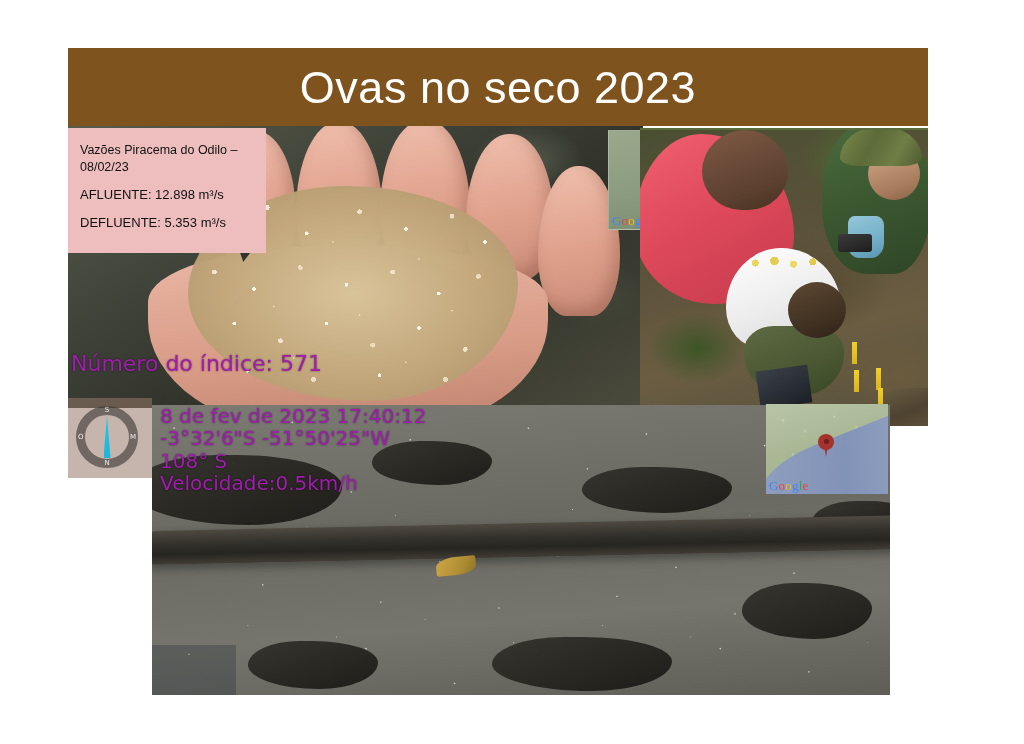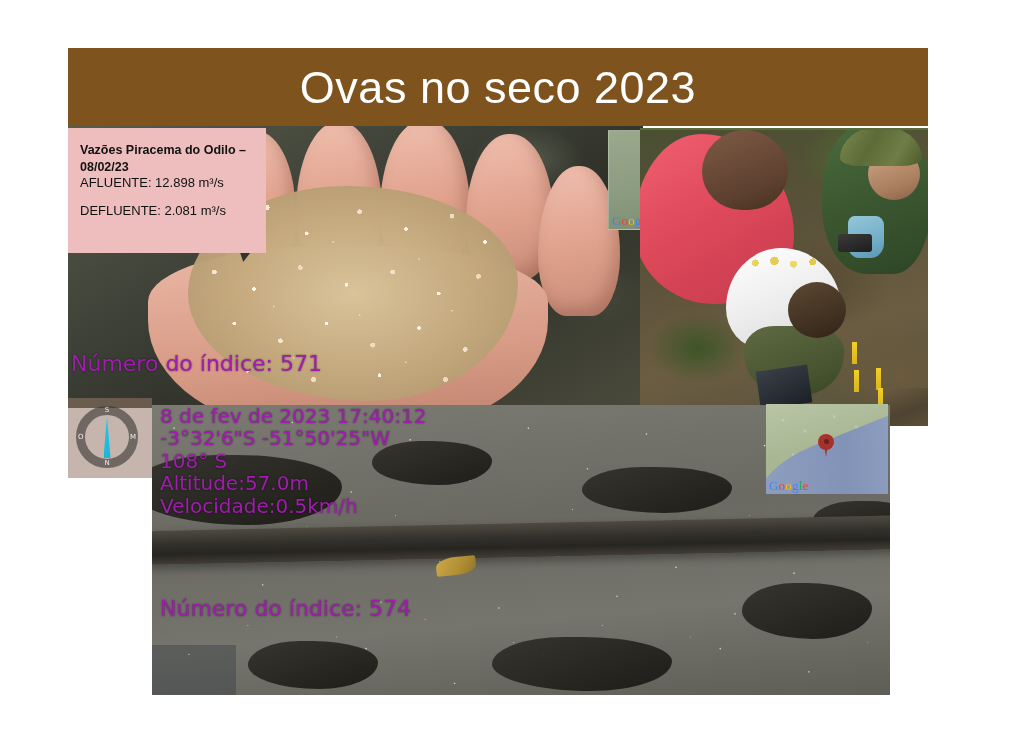--- a/index.html
+++ b/index.html
@@ -500,24 +500,24 @@
   #vazoes-box {
     position: absolute;
     left: 68px; top: 128px;
     width: 198px; height: 125px;
     background: #EEBEBE;
     padding: 14px 12px 0 12px;
     box-sizing: border-box;
   }
   #vazoes-title {
     font-size: 12.5px;
-    font-weight: bold;
+    font-weight: normal;
     color: #111111;
     line-height: 1.32;
-    margin: 0 0 0 0;
+    margin: 0 0 12px 0;
   }
   .vazoes-line {
     font-size: 13px;
     color: #111111;
     line-height: 1.3;
     margin: 0 0 11px 0;
   }
 </style>
 </head>
 <body>
@@ -604,38 +604,36 @@
     <div class="dark-patch" style="left:660px; top:96px;  width:110px; height:42px;"></div>
 
     <div class="log-branch"></div>
     <div class="yellow-leaf"></div>
   </div>
 
   <div id="gps-block" class="gps-text">
     <div>8 de fev de 2023 17:40:12</div>
     <div>-3°32'6"S -51°50'25"W</div>
     <div>108° S</div>
-    <div>Altitude:57.0m</div>
     <div>Velocidade:0.5km/h</div>
   </div>
 
-  <div id="index-label-574" class="gps-text">Número do índice: 574</div>
 
   <div id="compass-2-bg">
     
   </div>
 
   <div id="map-inset-2">
     <div class="map-veg"></div>
     <div class="map-river"></div>
     <div class="map-pin"></div>
     <div class="google-wm">
       <span class="g-b">G</span><span class="g-r">o</span><span class="g-y">o</span><span class="g-b">g</span><span class="g-g">l</span><span class="g-r">e</span>
     </div>
   </div>
 
   <div id="vazoes-box">
     <p id="vazoes-title">Vazões Piracema do Odilo – 08/02/23</p>
     <p class="vazoes-line">AFLUENTE: 12.898 m³/s</p>
-    <p class="vazoes-line">DEFLUENTE: 2.081 m³/s</p>
+    <p class="vazoes-line">DEFLUENTE: 5.353 m³/s</p>
   </div>
 
 </div>
 
 </body></html>

